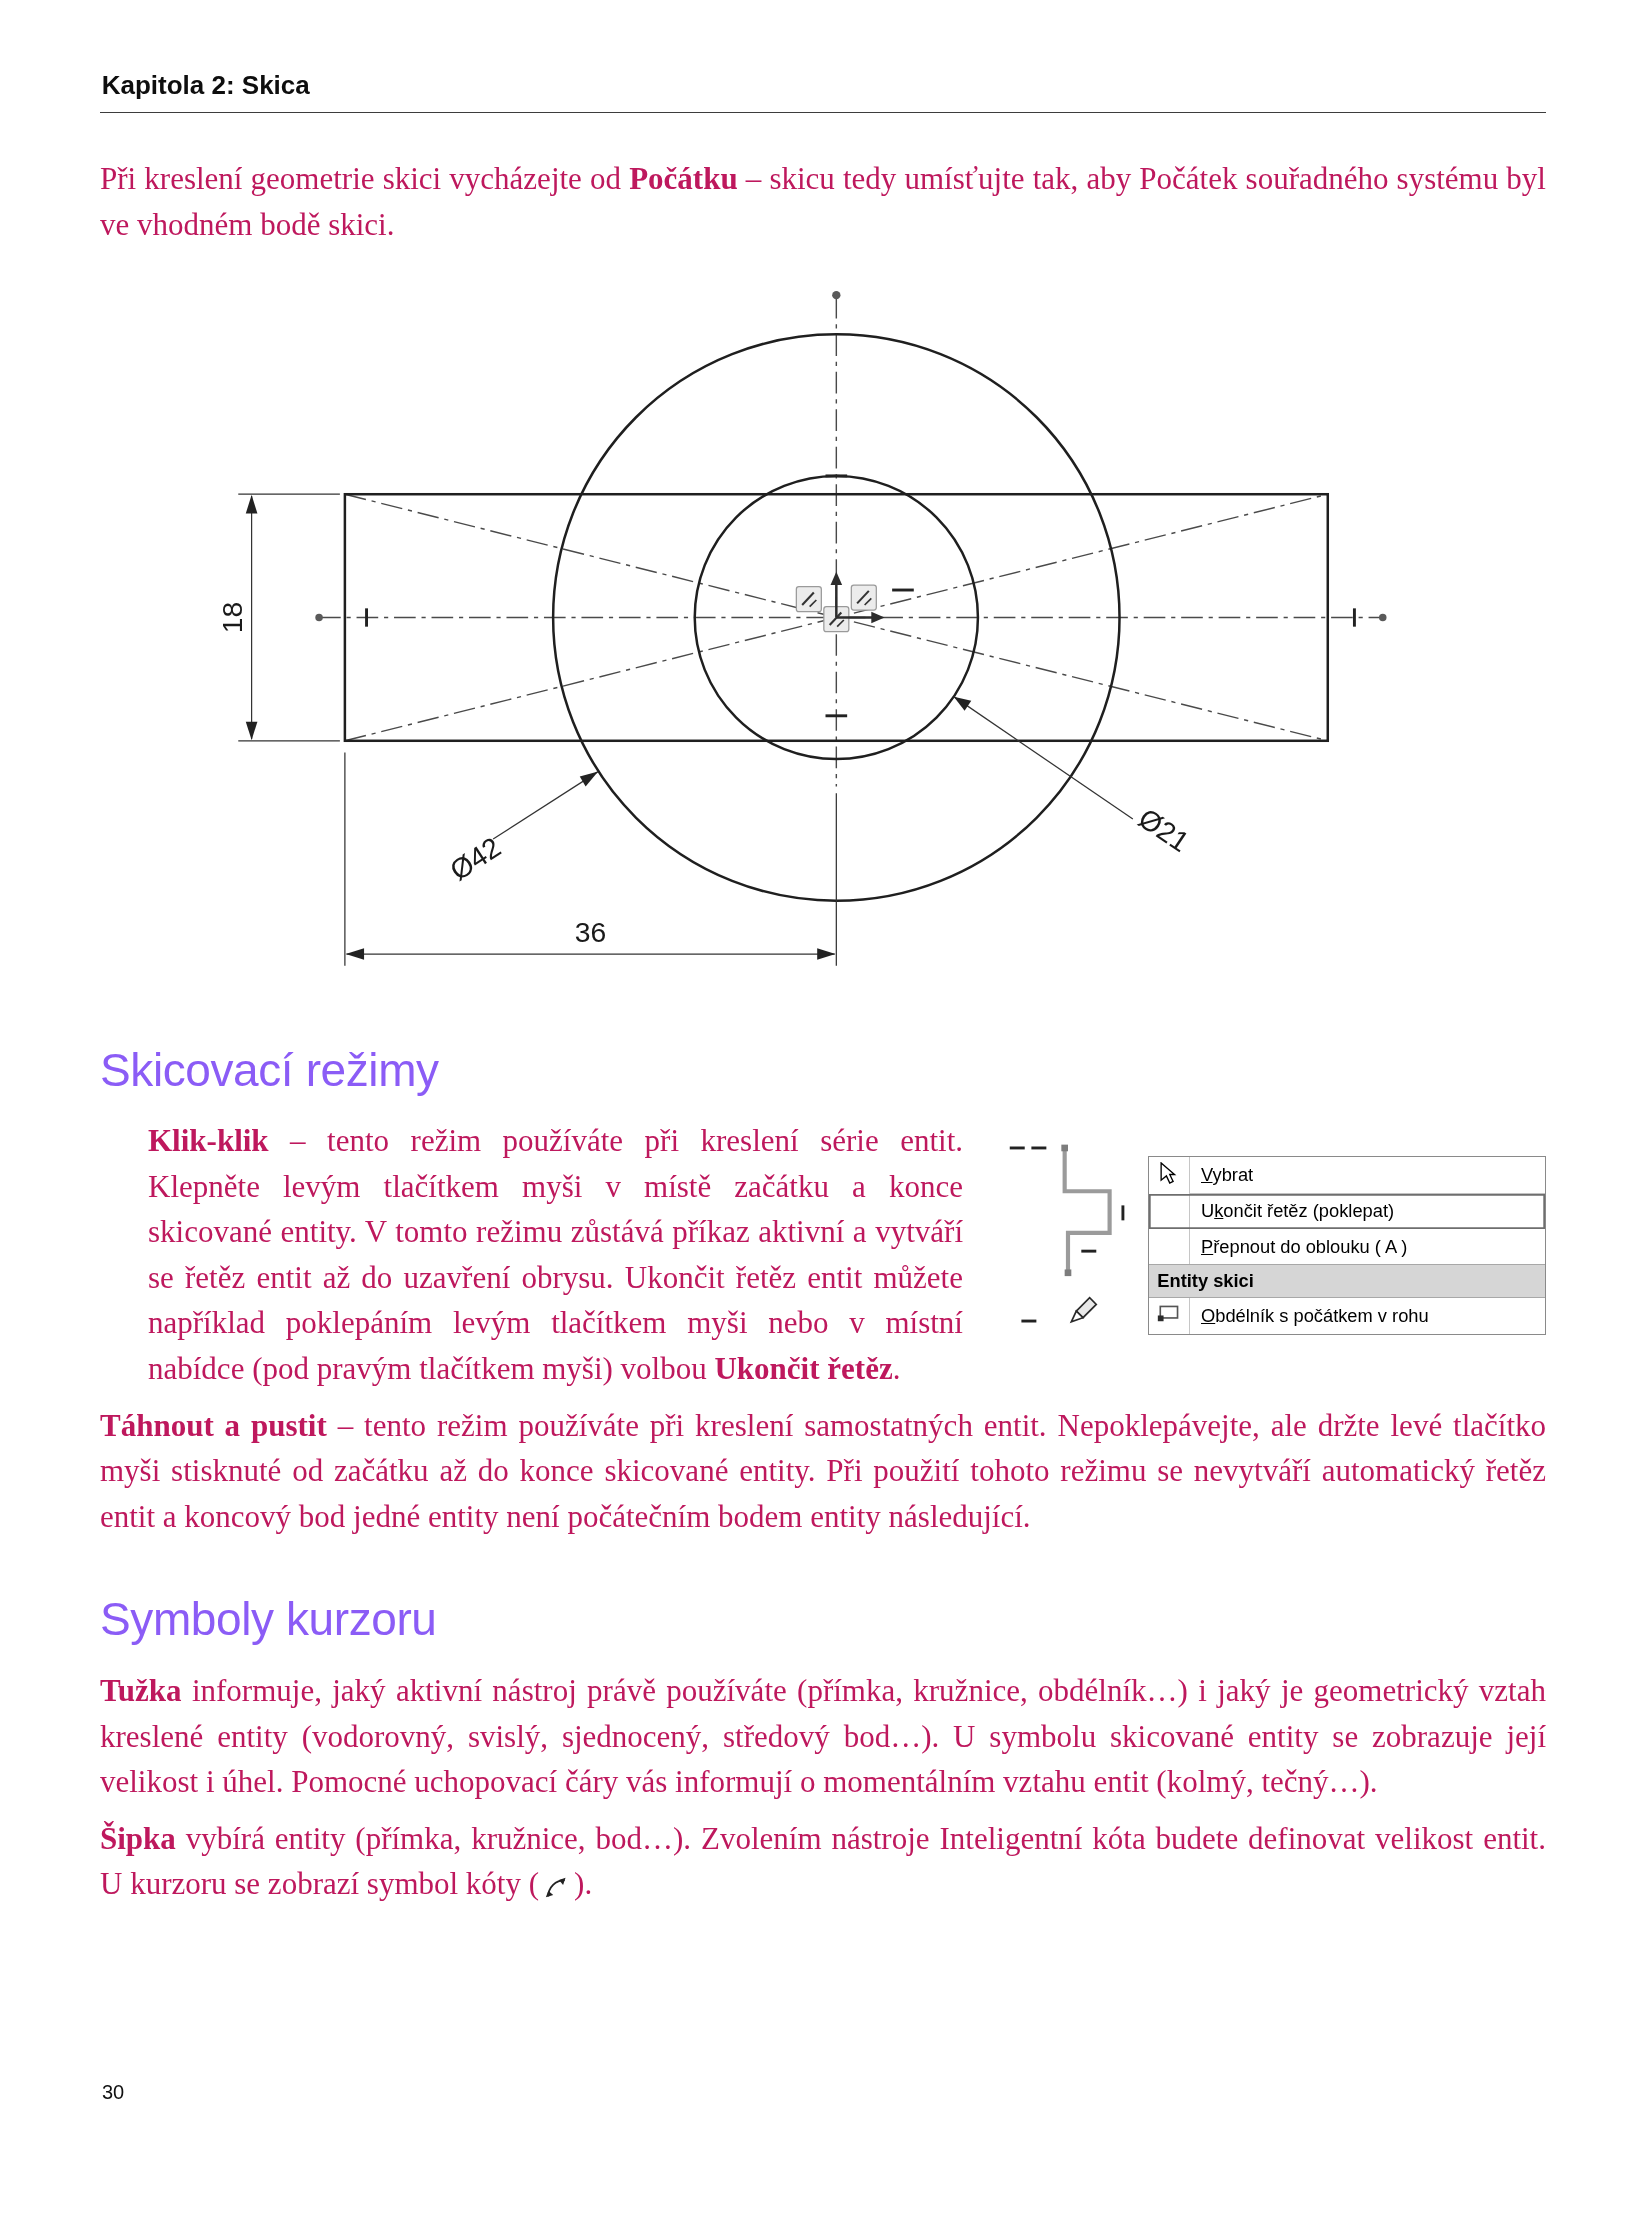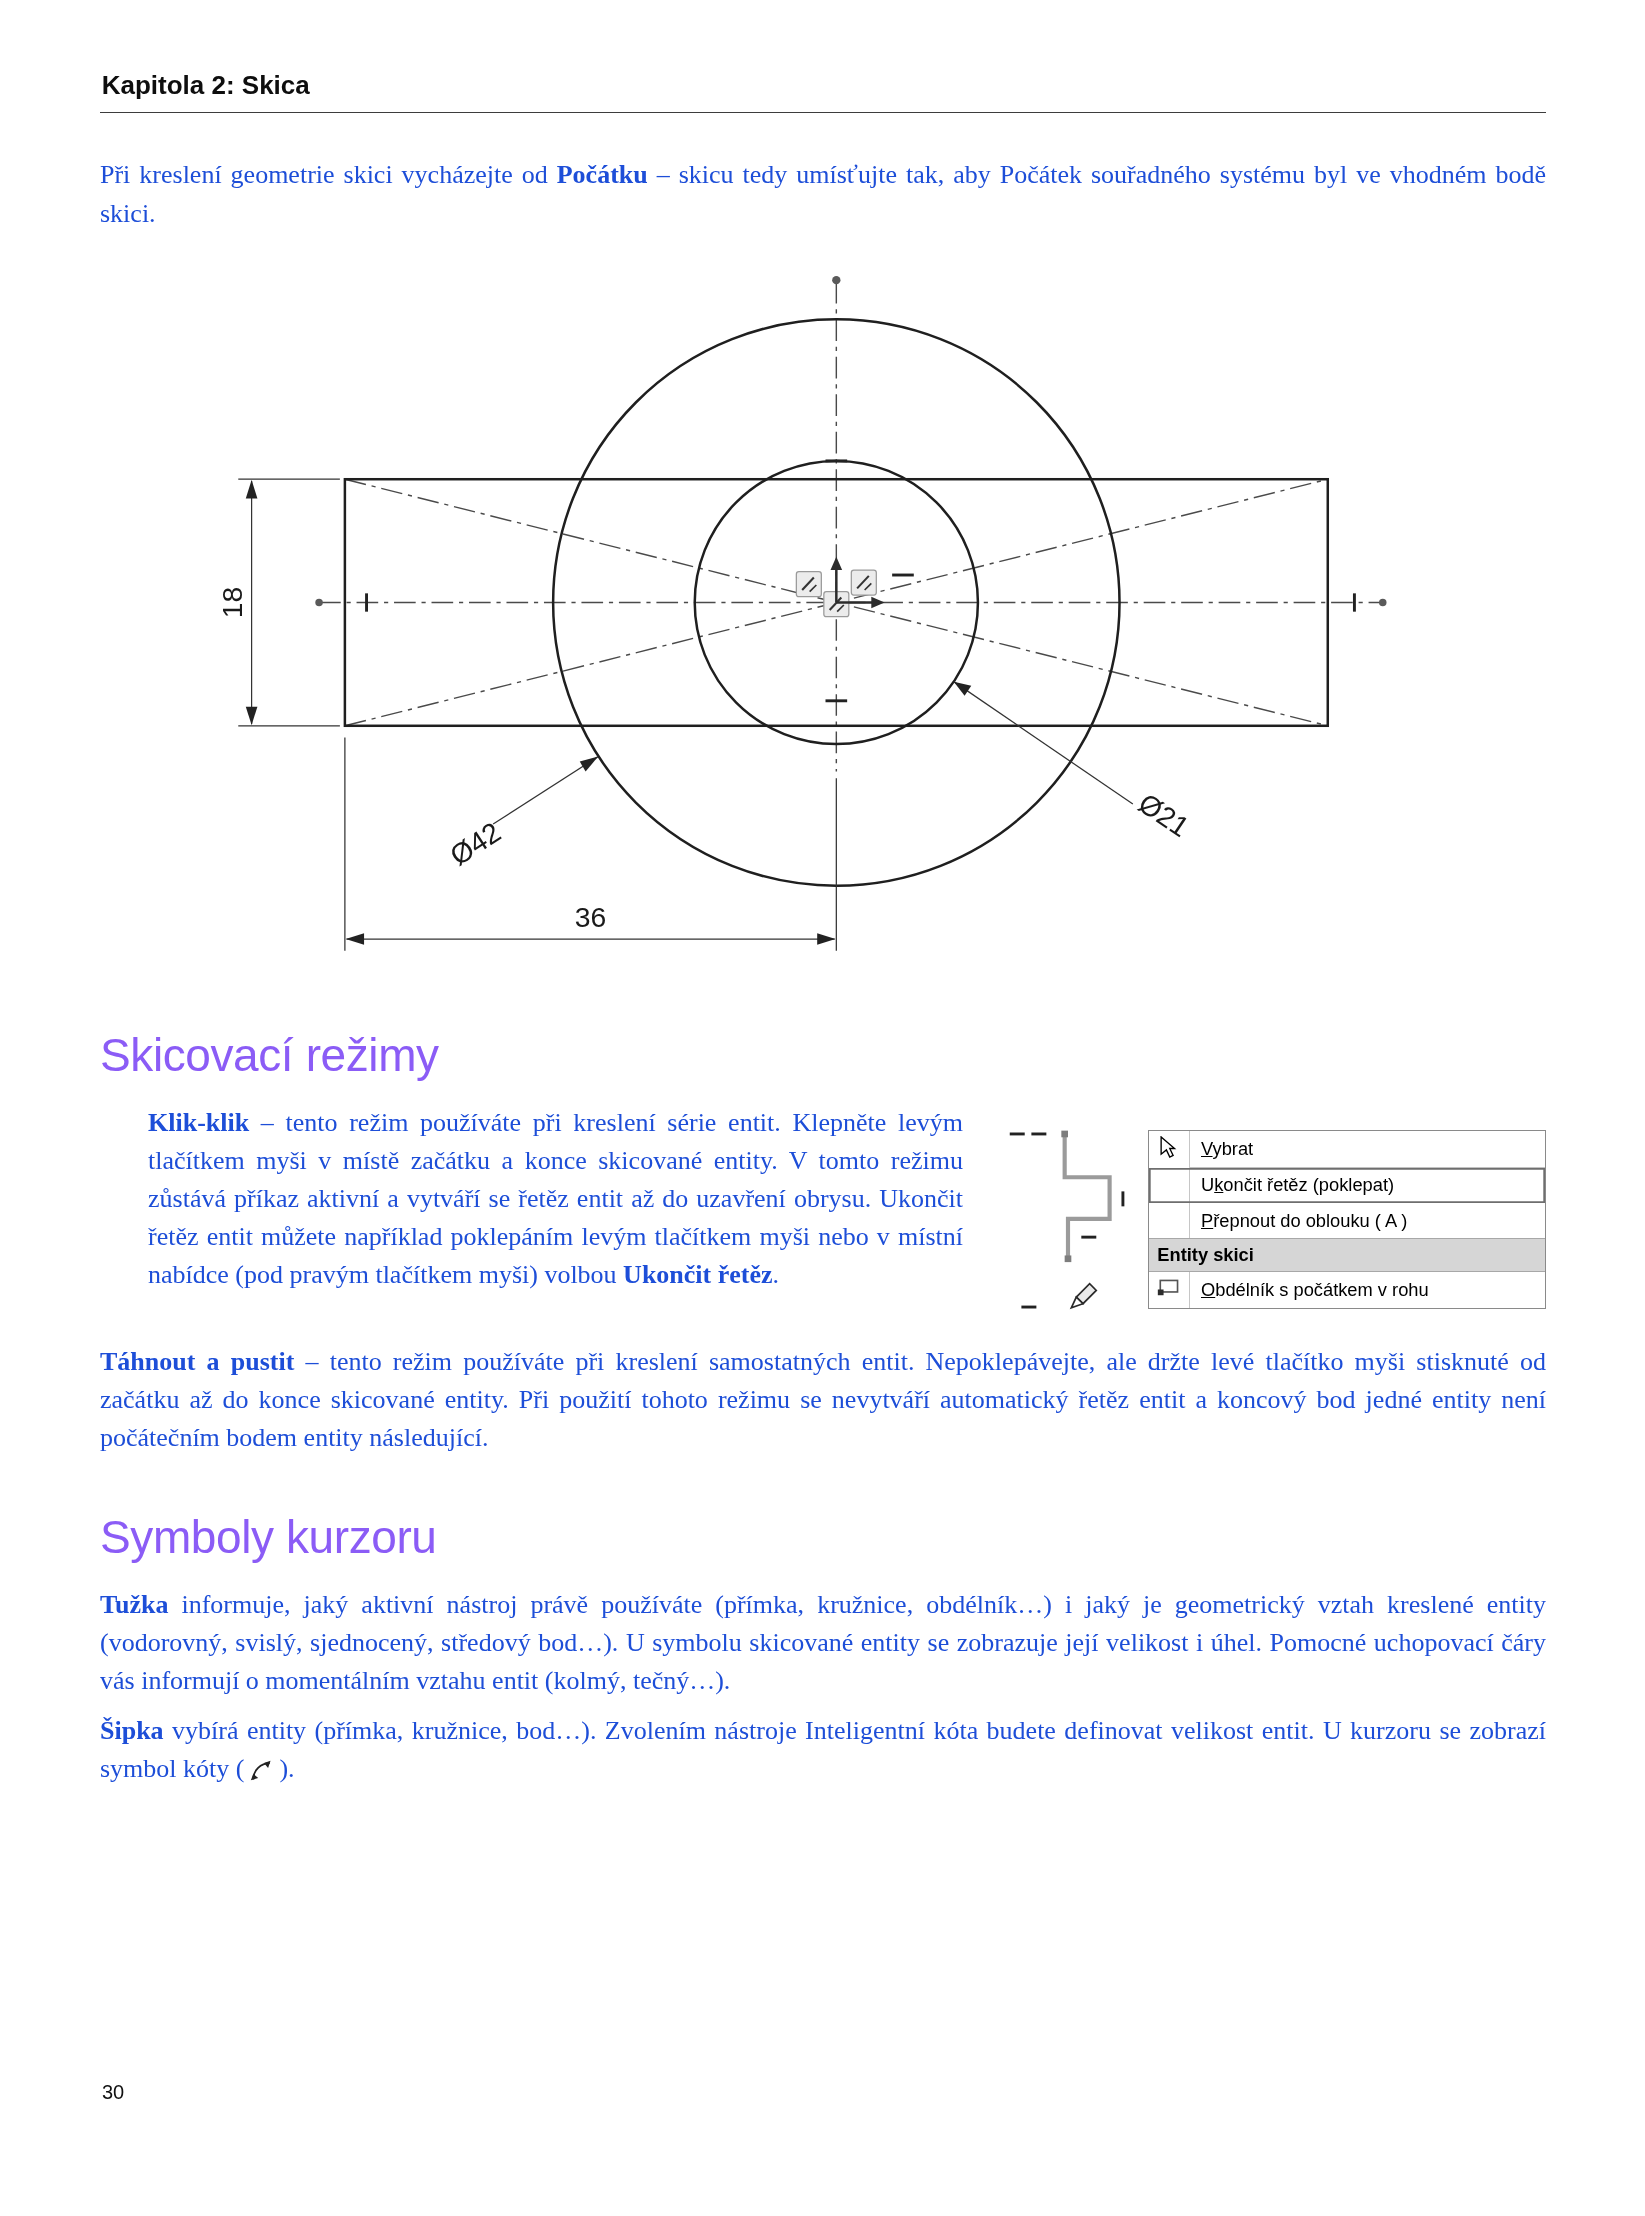--- a/index.html
+++ b/index.html
@@ -11,38 +11,38 @@
   .page { padding:48px 100px 0 100px; }
 
   .running-head {
     font-family:"Liberation Sans", sans-serif;
     font-size:26px; font-weight:700; color:#0e0e0e;
     padding:21.7px 0 11.7px 1.7px;
     border-bottom:1.7px solid #3d3d3d;
   }
 
   p.body-text {
-    font-size:26px; line-height:1.47; text-align:justify; color:#1d4ed8;
+    font-size:31px; line-height:1.47; text-align:justify; color:#be185d;
   }
   .intro { margin-top:43px; }
   b.lead { font-weight:700; }
 
   .drawing-wrap { margin-top:37px; }
   .drawing-wrap svg { display:block; }
 
   h1.section-title {
     font-family:"Liberation Sans", sans-serif;
     font-size:46px; font-weight:400; letter-spacing:-0.4px; color:#8b5cf6;
     margin:58px 0 21.7px 0;
   }
   #cursor-title { margin-top:53px; }
 
   .klik-row { display:flex; align-items:flex-start;margin-left:48px; }
   .klik-text { flex:1 1 auto; max-width:858px; }
-  .ctx-figure { width:563px; margin-left:25px; display:flex; align-items:flex-start; padding-top:5px; }
+  .ctx-figure { width:563px; margin-left:25px; display:flex; align-items:center; padding-top:5px; }
   .ctx-figure .snippet { flex:0 0 auto; }
 
   .ctx-menu {
     width:398px; margin-top:21.7px; margin-left:5px;
     background:#ffffff; border:1.7px solid #8a8a8a;
     font-family:"Liberation Sans", sans-serif; font-size:18.3px; color:#000;
     position:relative;
   }
   .ctx-menu .icon-rail {
     position:absolute; left:40px; top:0; bottom:0; width:0;

